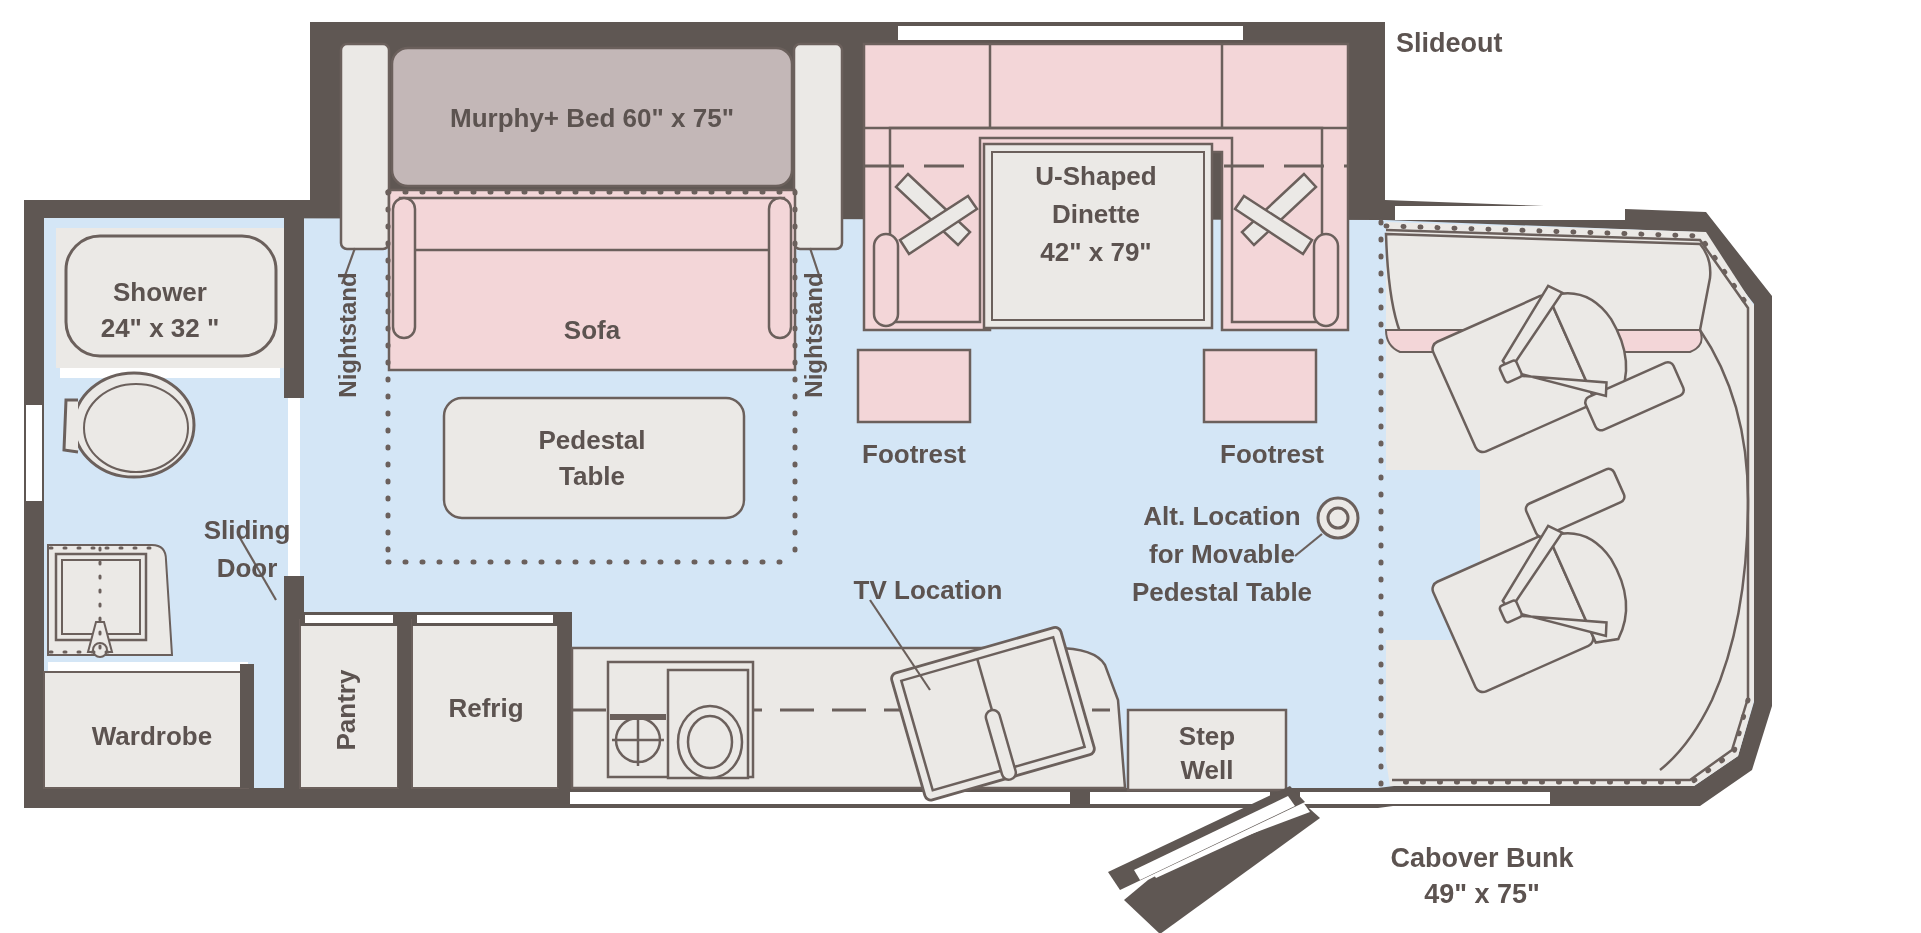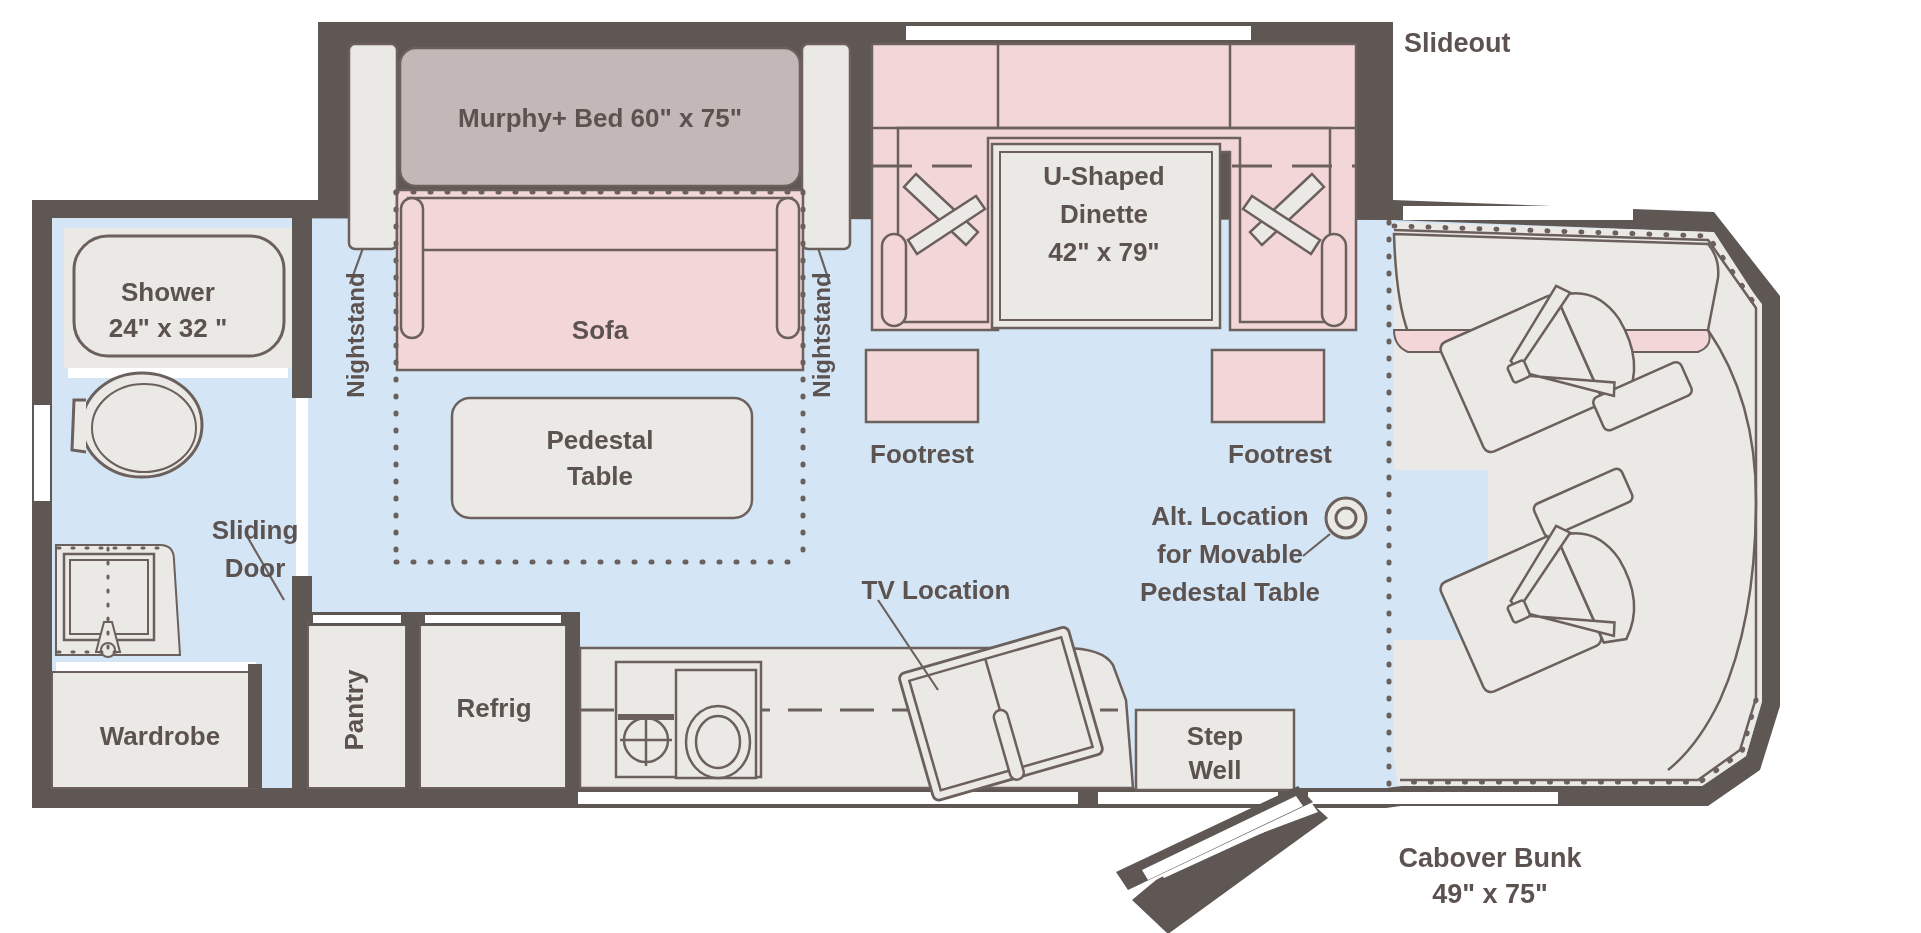--- a/index.html
+++ b/index.html
@@ -2,21 +2,21 @@
 <html><head>
 <meta charset="utf-8">
 <title>RV Floorplan</title>
 <style>
   html,body{margin:0;padding:0;background:#ffffff;}
   body{
     width:1921px;height:933px;overflow:hidden;
     font-family:"Liberation Sans", sans-serif;
     position:relative;
   }
-  #stage{position:absolute;left:8px;top:0;width:1591px;height:933px;}
+  #stage{position:absolute;left:0;top:0;width:1591px;height:933px;}
   svg#plan{display:block;width:1921px;height:933px;}
 
   .lbl{
     font-family:"Liberation Sans", sans-serif;
     font-weight:700;
     fill:#5c5350;
     text-anchor:middle;
     dominant-baseline:middle;
   }
   .lbl-md{font-size:24px;}

